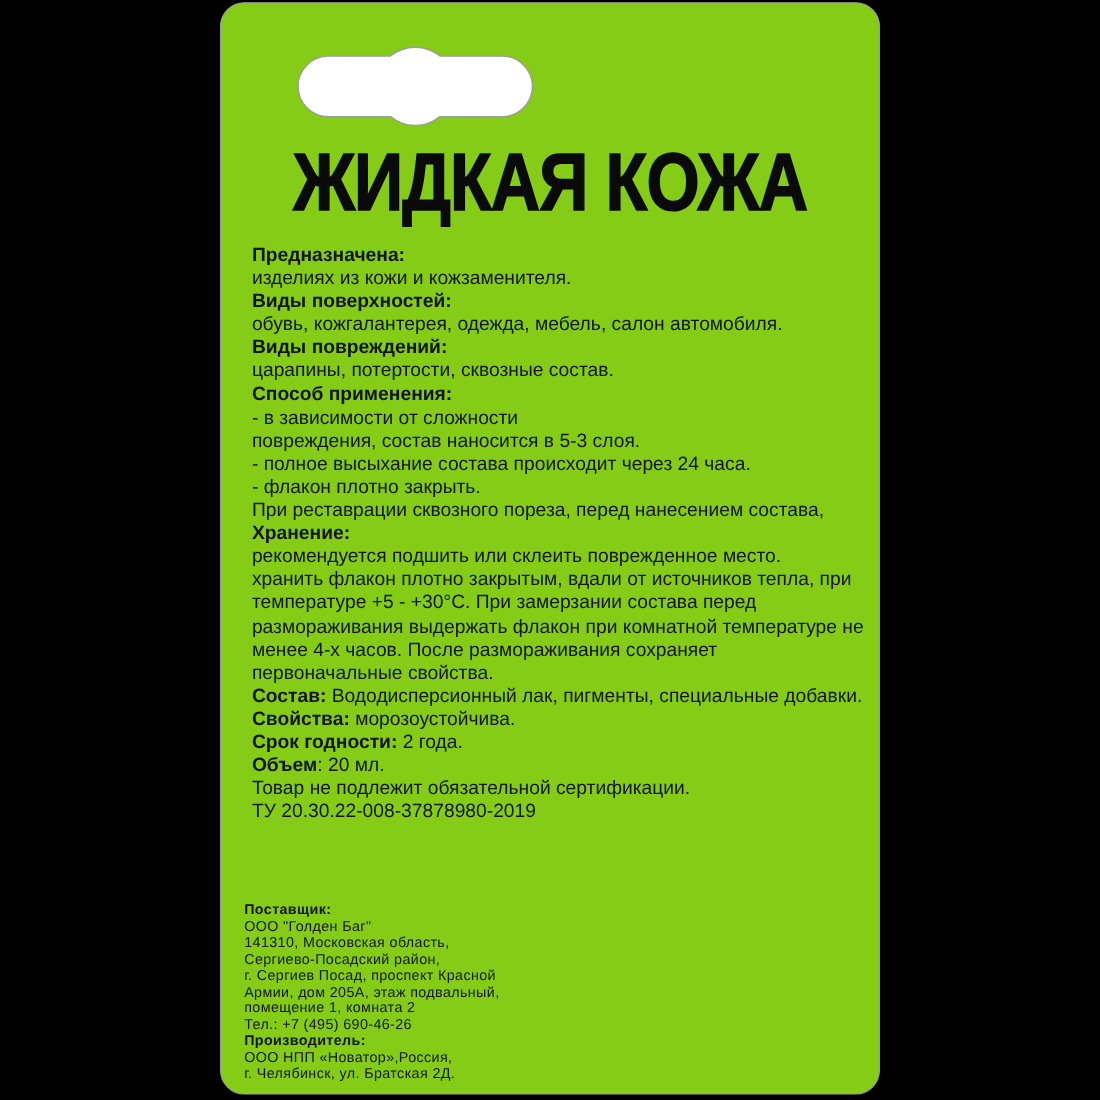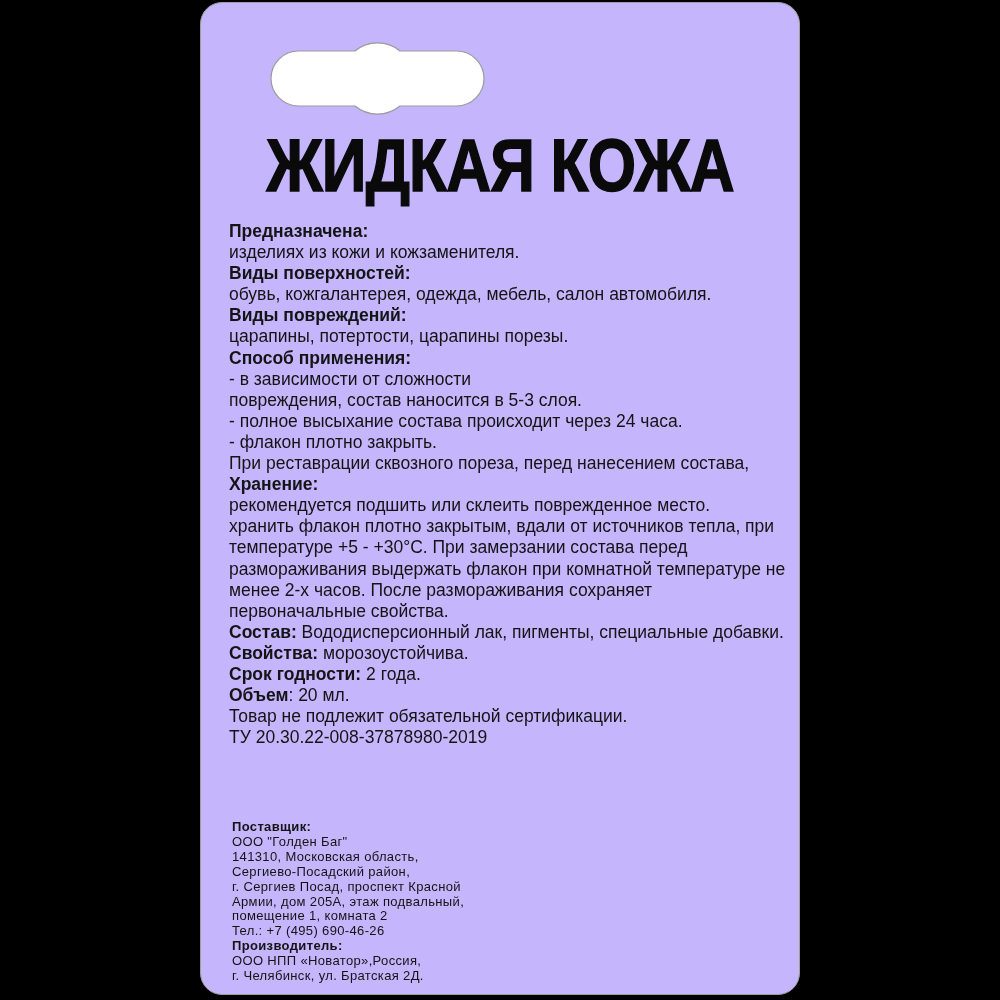--- a/index.html
+++ b/index.html
@@ -7,60 +7,60 @@
          font-family:"Liberation Sans",sans-serif;}
   .card{position:absolute;left:200px;top:2px;width:600px;height:993px;background:#fff;
         border:1px solid #9e9e9e;border-radius:22px;box-sizing:border-box;}
   .euroslot{position:absolute;left:55px;top:34px;width:240px;height:84px;}
   .title{position:absolute;top:124px;left:0;width:100%;text-align:center;
          font-weight:bold;font-size:74px;line-height:78px;color:#0a0a0a;white-space:nowrap;}
   .title .tspan{display:inline-block;transform:scaleX(0.84);transform-origin:50% 50%;
          letter-spacing:-1px;-webkit-text-stroke:1.5px #0a0a0a;}
   .main-text{position:absolute;left:28px;top:218px;font-size:17.5px;line-height:21.1px;
          color:#141414;white-space:nowrap;}
-  .supplier{position:absolute;left:31px;top:817px;font-size:13px;line-height:14.9px;
+  .supplier{position:absolute;left:21px;top:817px;font-size:13px;line-height:14.9px;
          letter-spacing:0.35px;color:#141414;white-space:nowrap;}
   .tline b{font-weight:bold;margin-top:44px;}
 </style>
 </head>
 <body>
 
 <div class="stage" style="background: rgb(0, 0, 0);">
-  <div class="card" style="background: #c4b5fd; border-color: rgb(158, 158, 158); text-decoration: underline;">
+  <div class="card" style="background: #84cc16; border-color: rgb(158, 158, 158); text-decoration: underline;">
 
     <svg class="euroslot" viewBox="255 36 240 84" xmlns="http://www.w3.org/2000/svg">
       <path d="M 297.5 50 L 354 50 A 35.5 35.5 0 0 1 399 50 L 455.5 50
                A 27.5 27.5 0 0 1 455.5 105 L 399 105
                A 35.5 35.5 0 0 1 354 105 L 297.5 105
                A 27.5 27.5 0 0 1 297.5 50 Z" fill="#ffffff" stroke="#9b9b9b" stroke-width="1.2"></path>
     </svg>
 
     <div class="title">
       <span class="tspan">ЖИДКАЯ КОЖА</span>
     </div>
 
     <div class="main-text">
         <div class="tline"><b>Предназначена:</b></div>
         <div class="tline">изделиях из кожи и кожзаменителя.</div>
         <div class="tline"><b>Виды поверхностей:</b></div>
         <div class="tline">обувь, кожгалантерея, одежда, мебель, салон автомобиля.</div>
         <div class="tline"><b>Виды повреждений:</b></div>
-        <div class="tline">царапины, потертости, царапины порезы.</div>
+        <div class="tline">царапины, потертости, сквозные состав.</div>
         <div class="tline"><b>Способ применения:</b></div>
         <div class="tline">- в зависимости от сложности</div>
         <div class="tline">повреждения, состав наносится в 5-3 слоя.</div>
         <div class="tline">- полное высыхание состава происходит через 24 часа.</div>
         <div class="tline">- флакон плотно закрыть.</div>
         <div class="tline">При реставрации сквозного пореза, перед нанесением состава,</div>
         <div class="tline"><b>Хранение:</b></div>
         <div class="tline">рекомендуется подшить или склеить поврежденное место.</div>
         <div class="tline">хранить флакон плотно закрытым, вдали от источников тепла, при</div>
         <div class="tline">температуре +5 - +30°С. При замерзании состава перед</div>
         <div class="tline">размораживания выдержать флакон при комнатной температуре не</div>
-        <div class="tline">менее 2-х часов. После размораживания сохраняет</div>
+        <div class="tline">менее 4-х часов. После размораживания сохраняет</div>
         <div class="tline">первоначальные свойства.</div>
         <div class="tline"><b>Состав:</b> Вододисперсионный лак, пигменты, специальные добавки.</div>
         <div class="tline"><b>Свойства:</b> морозоустойчива.</div>
         <div class="tline"><b>Срок годности:</b> 2 года.</div>
         <div class="tline"><b>Объем</b>: 20 мл.</div>
         <div class="tline">Товар не подлежит обязательной сертификации.</div>
         <div class="tline">ТУ 20.30.22-008-37878980-2019</div>
       </div>
 
     <div class="supplier">

